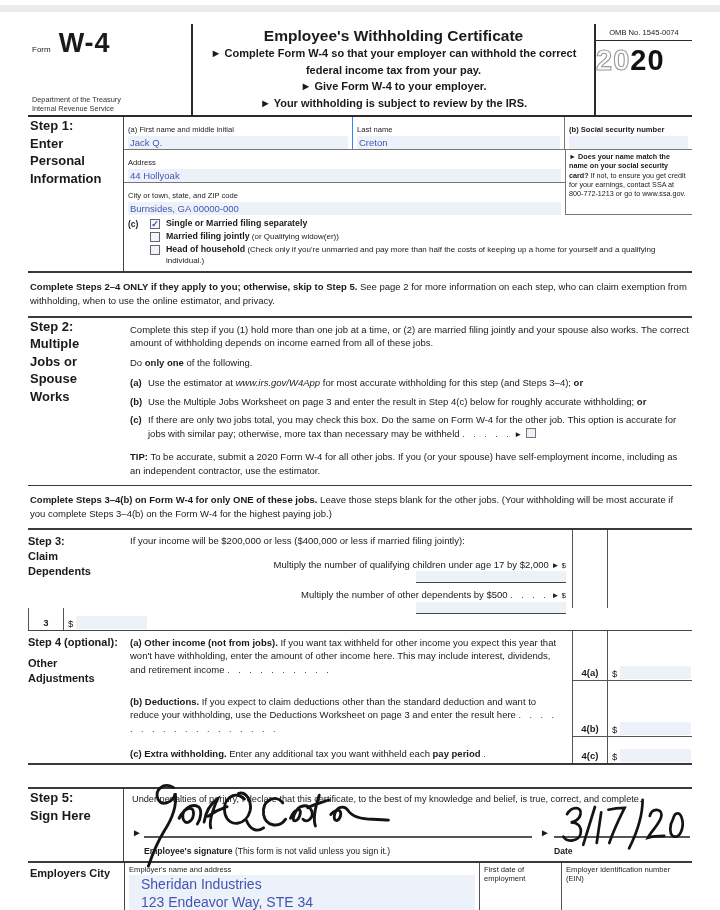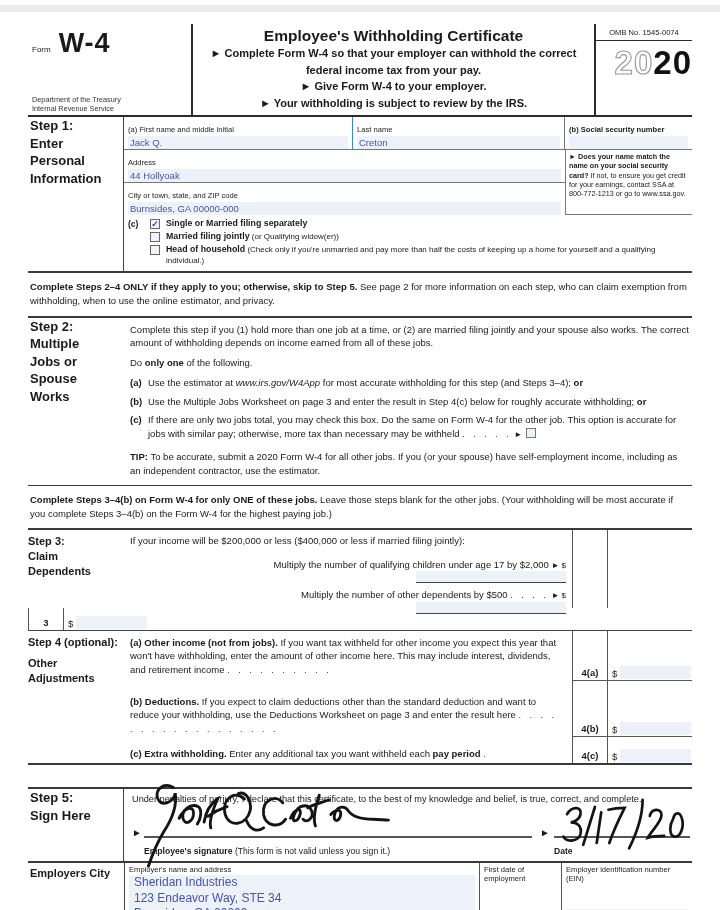--- a/index.html
+++ b/index.html
@@ -12,21 +12,21 @@
   .hdr { display:flex; border-bottom:2px solid #2b2b2b; }
   .hdr-left { width:165px; border-right:2px solid #2b2b2b; padding:4px 4px 2px 4px; display:flex; flex-direction:column; justify-content:space-between; }
   .form-word { font-size:8px; }
   .w4 { font-size:27px; font-weight:bold; letter-spacing:1px; margin-left:8px; }
   .dept { font-size:7.3px; color:#333; line-height:1.25; }
   .hdr-mid { flex:1; padding:2px 8px 4px 8px; text-align:center; }
   .hdr-title { font-size:15.5px; font-weight:bold; margin-top:1px; }
   .hdr-bullet { font-size:11px; font-weight:bold; line-height:1.5; }
   .hdr-right { width:98px; border-left:2px solid #2b2b2b; display:flex; flex-direction:column; }
   .omb { font-size:7.6px; text-align:center; padding:4px 2px 3px 2px; border-bottom:1.5px solid #2b2b2b; }
-  .year { text-align:right; font-size:33px; font-weight:bold; padding-top:3px; letter-spacing:1px; }
+  .year { text-align:left; font-size:29px; font-weight:bold; padding-top:3px; letter-spacing:1px; }
   .year-light { color:#fdfdfd; -webkit-text-stroke:1.1px #9a9a9a; }
   .year-dark { color:#111; }
 
   
   .sec { display:flex; position:relative; }
   .side { width:96px; padding:0 4px 2px 2px; font-size:13px; font-weight:bold; line-height:1.35; }
   .vline { border-right:1.5px solid #444; }
   .blue { color:#4355b4; }
   .fill { background:#edf1f9; }
   .small-label { font-size:7.6px; color:#222; }
@@ -94,21 +94,21 @@
   .date-svg { position:absolute; right:6px; bottom:-8px; z-index:3; }
   .sig-caption { display:flex; font-size:8.6px; padding:0 0 3px 12px; }
   .sig-cap-left { flex:1; }
   .sig-cap-right { width:136px; }
 
   
   .emp { border-bottom:2px solid #3a3a3a; }
   .emp-side { width:96px; padding:3px 2px; font-size:11px; font-weight:bold; line-height:1.3; }
   .emp-name { flex:1; border-left:1.5px solid #444; border-right:1px solid #555; padding:2px 4px; }
   .emp-name .lines { margin-top:1px; }
-  .emp-name .lines div { font-size:12px; line-height:1.3; padding-left:5px; }
+  .emp-name .lines div { font-size:14px; line-height:1.3; padding-left:12px; }
   .emp-date { width:82px; border-right:1px solid #555; padding:2px 4px; display:flex; flex-direction:column; justify-content:space-between; }
   .emp-date .val { font-size:8.8px; padding:1px 2px; text-align:center; }
   .emp-ein { width:130px; padding:2px 4px; display:flex; flex-direction:column; justify-content:space-between; }
   .ein-val { font-size:9.5px; color:#9b3539; font-weight:bold; padding:1px 2px 1px 10px; position:relative; }
   .caret { position:absolute; left:6px; top:1px; width:1px; height:11px; background:#5a1d1d; }
 
   
   .foot { display:flex; align-items:baseline; padding-top:5px; font-size:8.3px; }
   .foot-left { font-weight:bold; flex:1; }
   .foot-cat { width:150px; }

